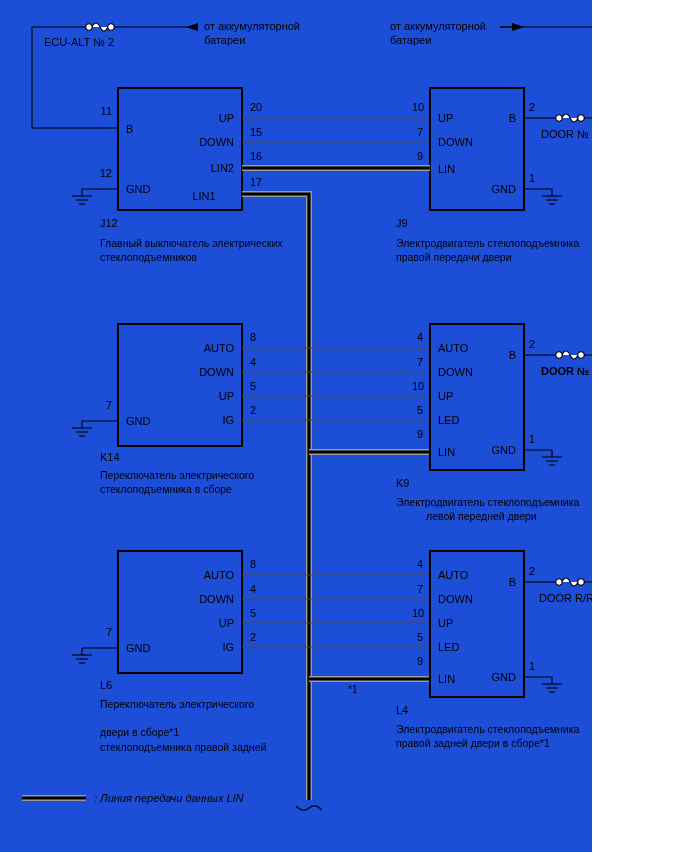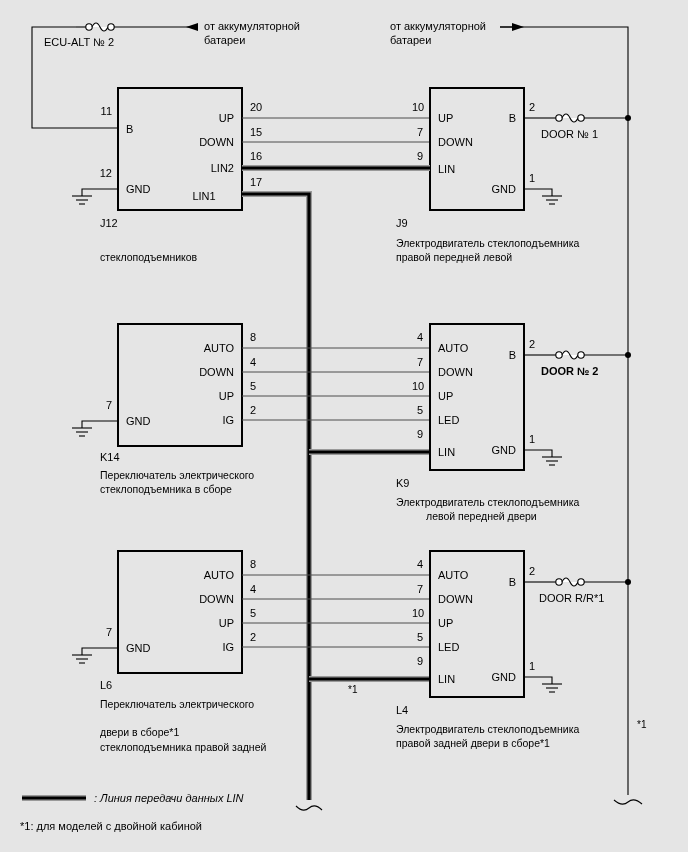--- a/index.html
+++ b/index.html
@@ -6,23 +6,23 @@
     margin: 0;
     padding: 0;
     background: #ffffff;
   }
   body {
     font-family: "Liberation Sans", sans-serif;
     color: #000000;
   }
   #page {
     position: relative;
-    width: 688px;
+    width: 592px;
     height: 852px;
-    background: #e5e5e5;
+    background: #1d4ed8;
     overflow: hidden;
   }
   #svg-root {
     position: absolute;
     left: 0;
     top: 0;
     width: 688px;
     height: 852px;
   }
   .lbl {
@@ -199,37 +199,38 @@
   <div class="lbl" style="left:250px; top:101px;">20</div>
   <div class="lbl right" style="left:180px; top:112px; width:54px;">UP</div>
   <div class="lbl" style="left:250px; top:126px;">15</div>
   <div class="lbl right" style="left:174px; top:136px; width:60px;">DOWN</div>
   <div class="lbl" style="left:250px; top:150px;">16</div>
   <div class="lbl right" style="left:174px; top:162px; width:60px;">LIN2</div>
   <div class="lbl" style="left:250px; top:176px;">17</div>
   <div class="lbl right" style="left:174px; top:190px; width:60px;text-align:center;">LIN1</div>
 
   <div class="lbl" style="left:100px; top:217px;">J12</div>
+  <div class="lbl desc" style="left:100px; top:236px;">Главный выключатель электрических</div>
   <div class="lbl desc" style="left:100px; top:250px;">стеклоподъемников</div>
 
   <div class="lbl" style="left:412px; top:101px;">10</div>
   <div class="lbl" style="left:438px; top:112px;">UP</div>
   <div class="lbl" style="left:417px; top:126px;">7</div>
   <div class="lbl" style="left:438px; top:136px;">DOWN</div>
   <div class="lbl" style="left:417px; top:150px;">9</div>
   <div class="lbl" style="left:438px; top:163px;">LIN</div>
 
   <div class="lbl" style="left:529px; top:101px;">2</div>
   <div class="lbl right" style="left:468px; top:112px; width:48px;">B</div>
   <div class="lbl" style="left:529px; top:172px;">1</div>
   <div class="lbl right" style="left:456px; top:183px; width:60px;">GND</div>
 
   <div class="lbl" style="left:396px; top:217px;">J9</div>
   <div class="lbl desc" style="left:396px; top:236px;">Электродвигатель стеклоподъемника</div>
-  <div class="lbl desc" style="left:396px; top:250px;">правой передней левой</div>
+  <div class="lbl desc" style="left:396px; top:250px;">правой передачи двери</div>
 
   <div class="lbl right" style="left:84px; top:399px; width:28px;">7</div>
   <div class="lbl" style="left:126px; top:415px;">GND</div>
 
   <div class="lbl" style="left:250px; top:331px;">8</div>
   <div class="lbl right" style="left:174px; top:342px; width:60px;">AUTO</div>
   <div class="lbl" style="left:250px; top:356px;">4</div>
   <div class="lbl right" style="left:174px; top:366px; width:60px;">DOWN</div>
   <div class="lbl" style="left:250px; top:380px;">5</div>
   <div class="lbl right" style="left:174px; top:390px; width:60px;">UP</div>
@@ -294,15 +295,14 @@
   <div class="lbl right" style="left:456px; top:671px; width:60px;">GND</div>
 
   <div class="lbl" style="left:396px; top:704px;">L4</div>
   <div class="lbl desc" style="left:396px; top:722px;">Электродвигатель стеклоподъемника</div>
   <div class="lbl desc" style="left:396px; top:736px;">правой задней двери в сборе*1</div>
 
   <div class="lbl sm" style="left:348px; top:683px;">*1</div>
   <div class="lbl sm" style="left:637px; top:718px;">*1</div>
 
   <div class="lbl" style="left:94px; top:792px;font-style:italic;">: Линия передачи данных LIN</div>
-  <div class="lbl" style="left:20px; top:820px;">*1: для моделей с двойной кабиной</div>
 
 </div>
 
 </body></html>

